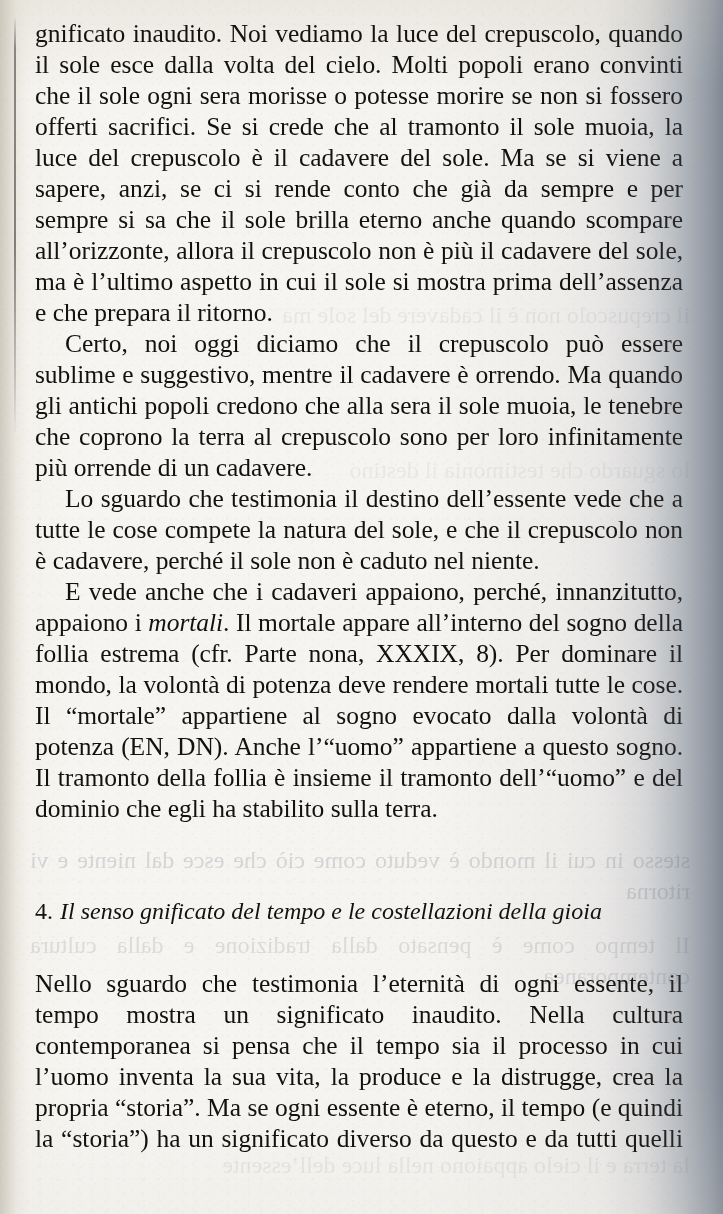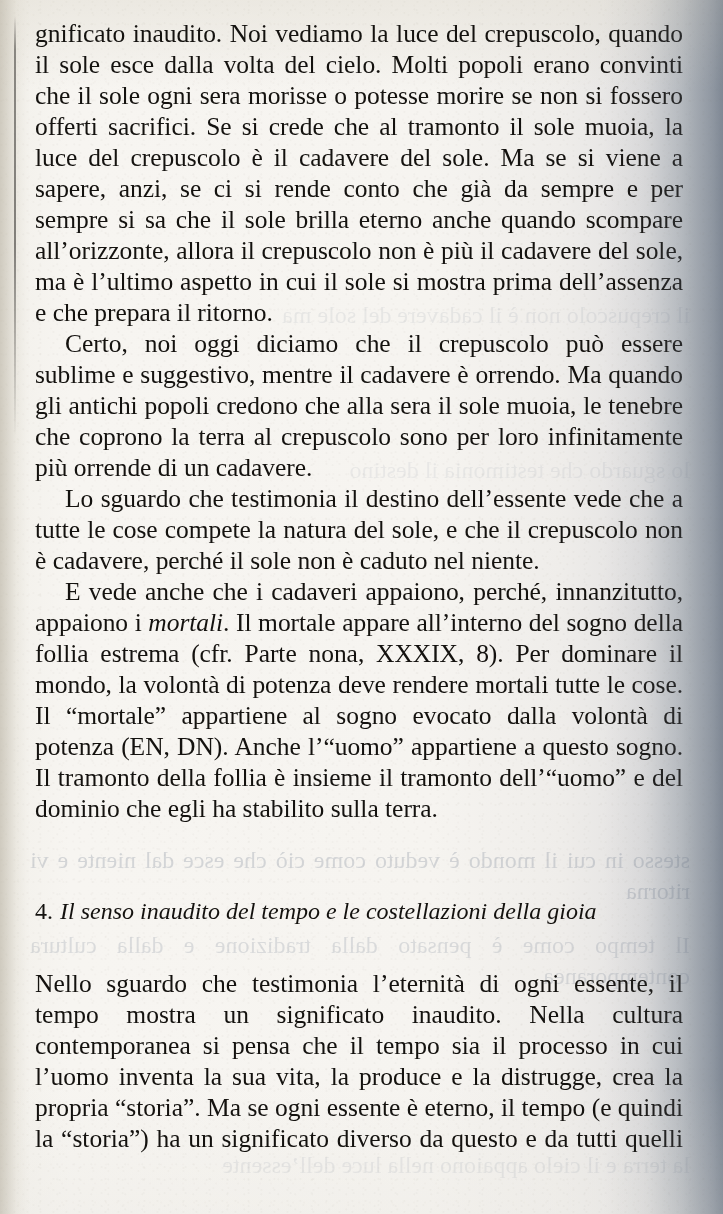--- a/index.html
+++ b/index.html
@@ -209,21 +209,21 @@
     <p>Certo, noi oggi diciamo che il crepuscolo può essere sublime e suggestivo, mentre il cadavere è orrendo. Ma quando gli antichi popoli credono che alla sera il sole muoia, le tenebre che coprono la terra al crepuscolo sono per loro infinitamente più orrende di un cadavere.</p>
 
     <p>Lo sguardo che testimonia il destino dell’essente vede che a tutte le cose compete la natura del sole, e che il crepuscolo non è cadavere, perché il sole non è caduto nel niente.</p>
 
     <p>
       <span>E vede anche che i cadaveri appaiono, perché, innanzitutto, appaiono i </span><em>mortali</em><span>. Il mortale appare all’interno del sogno della follia estrema (cfr. Parte nona, XXXIX, 8). Per dominare il mondo, la volontà di potenza deve rendere mortali tutte le cose. Il “mortale” appartiene al sogno evocato dalla volontà di potenza (EN, DN). Anche l’“uomo” appartiene a questo sogno. Il tramonto della follia è insieme il tramonto dell’“uomo” e del dominio che egli ha stabilito sulla terra.</span>
     </p>
   </div>
 
   <div class="section-heading ink-soft">
-    <span class="num">4.</span><span class="title">Il senso inaudito del tempo e le costellazioni della gioia</span>
+    <span class="num">4.</span><span class="title">Il senso gnificato del tempo e le costellazioni della gioia</span>
   </div>
 
   <div class="para-after-heading ink-soft">
     <p>Nello sguardo che testimonia l’eternità di ogni essente, il tempo mostra un significato inaudito. Nella cultura contemporanea si pensa che il tempo sia il processo in cui l’uomo inventa la sua vita, la produce e la distrugge, crea la propria “storia”. Ma se ogni essente è eterno, il tempo (e quindi la “storia”) ha un significato diverso da questo e da tutti quelli</p>
   </div>
 
   <div class="left-edge-tone"></div>
   <div class="scan-edge-line"></div>
   <div class="gutter-shadow"></div>
 

